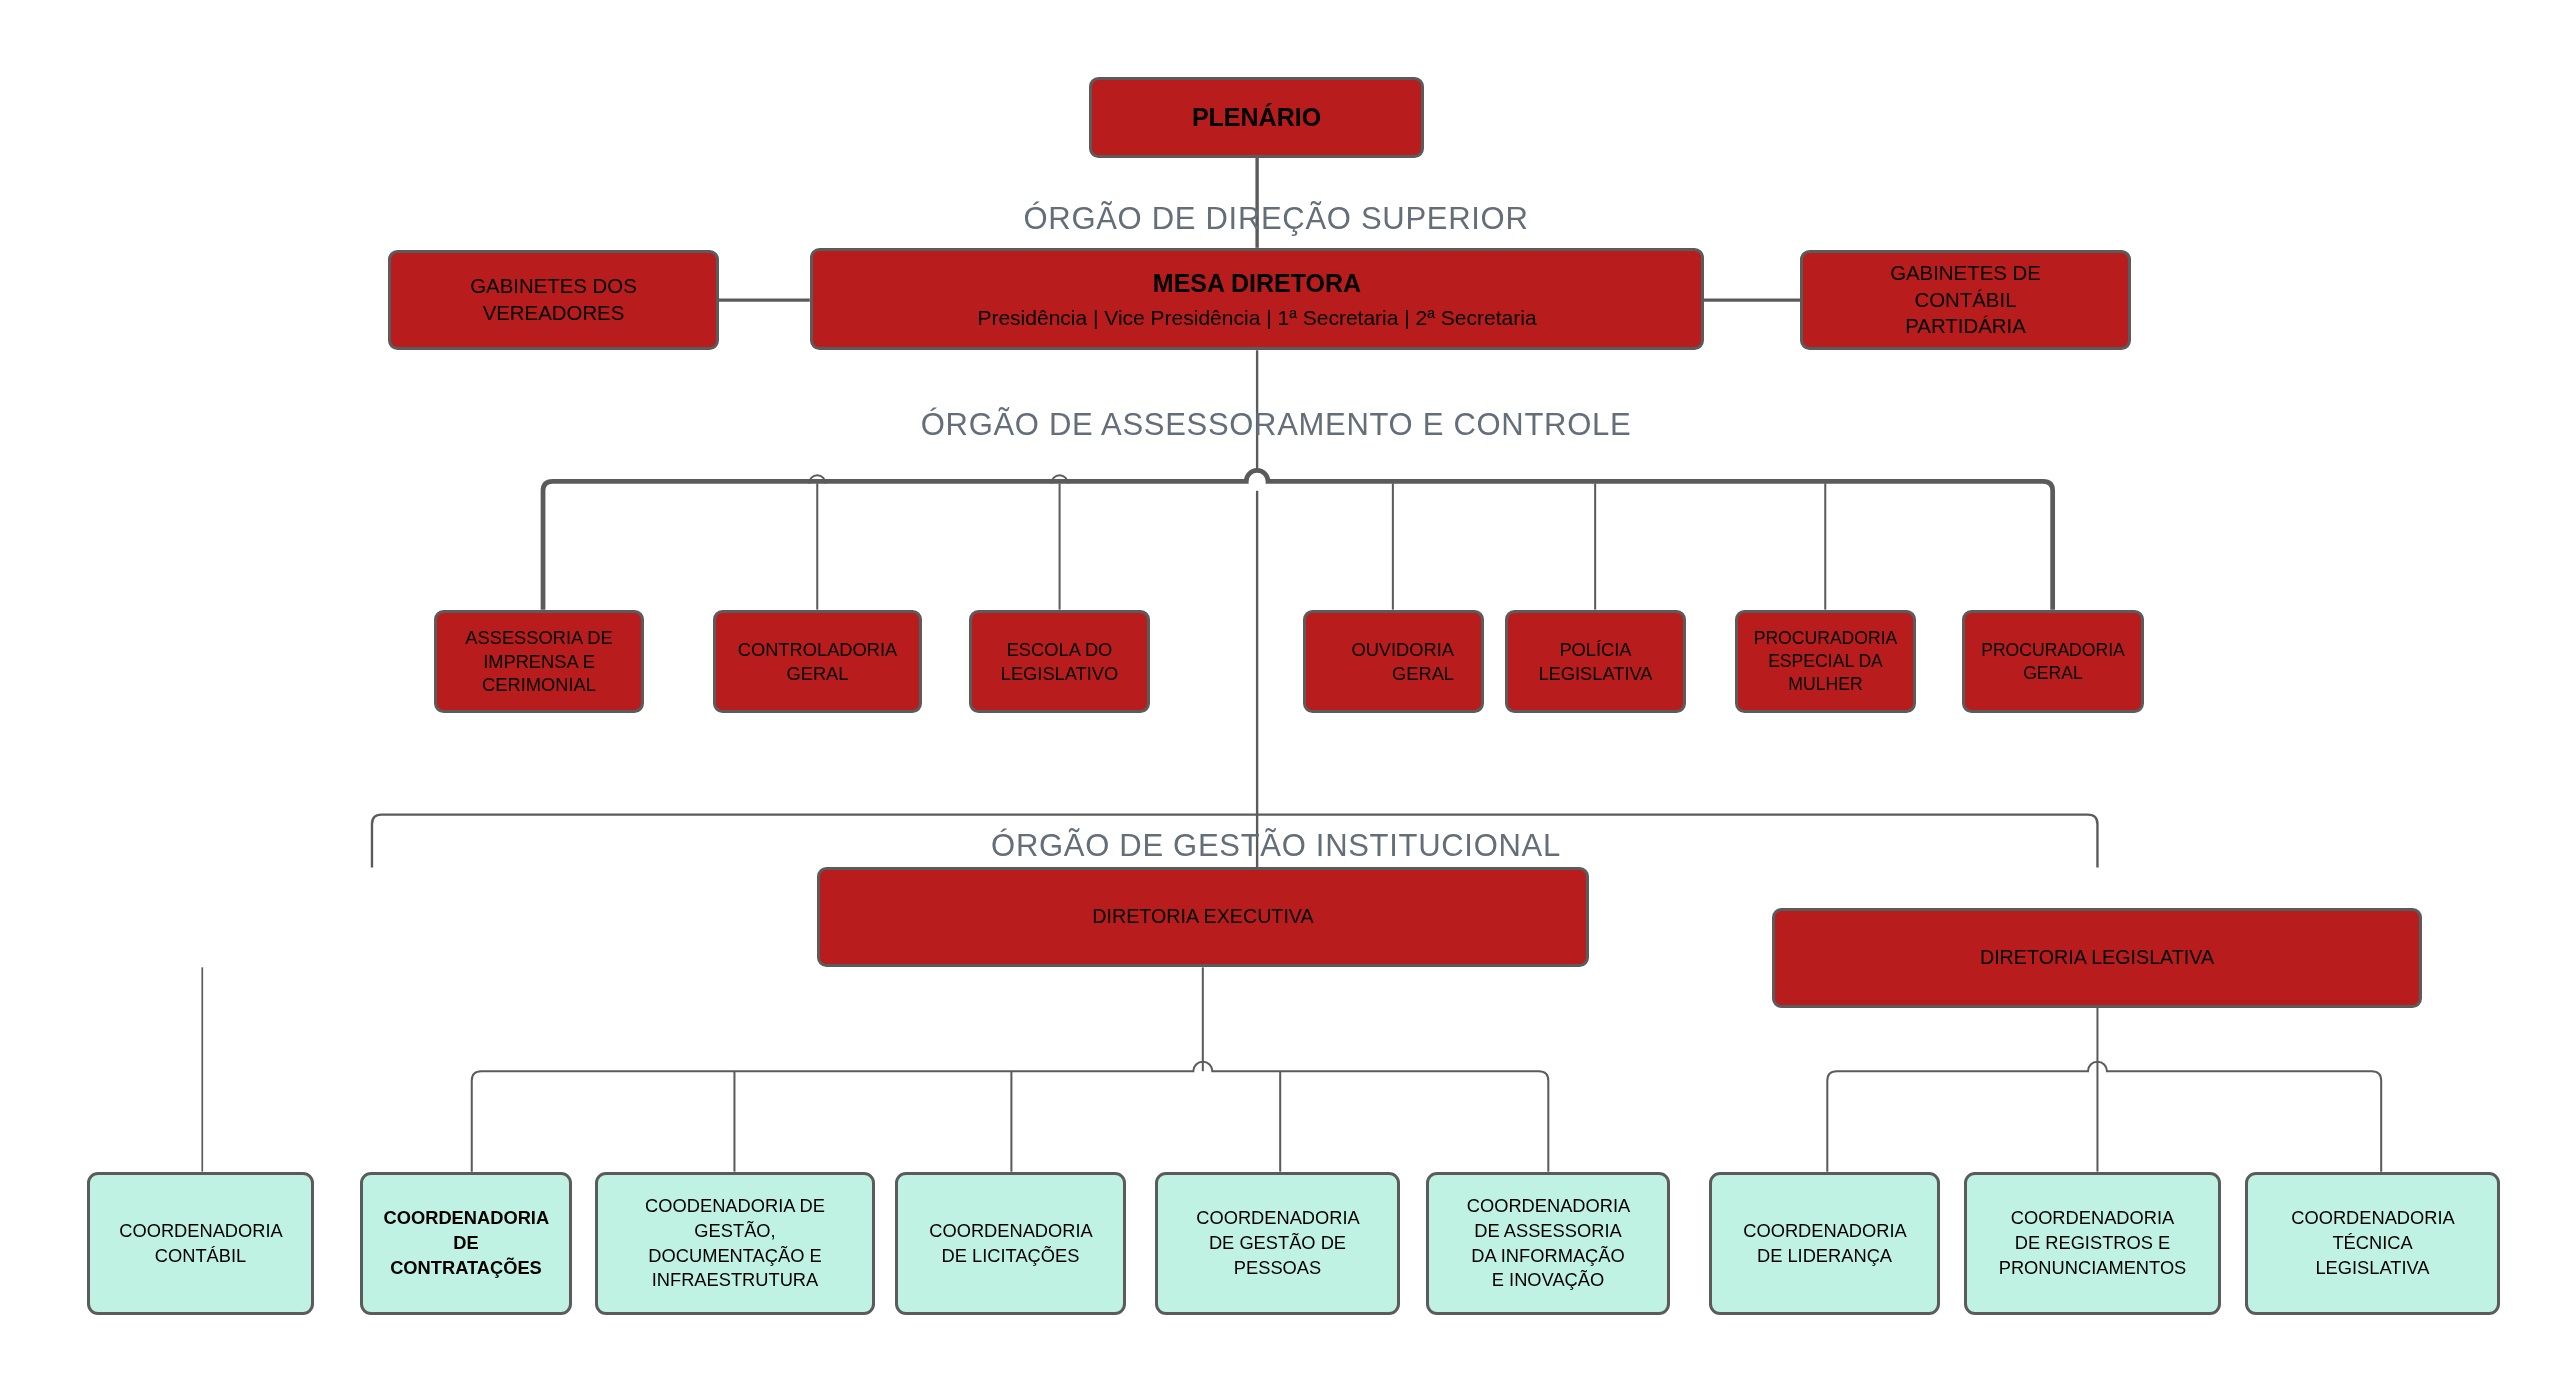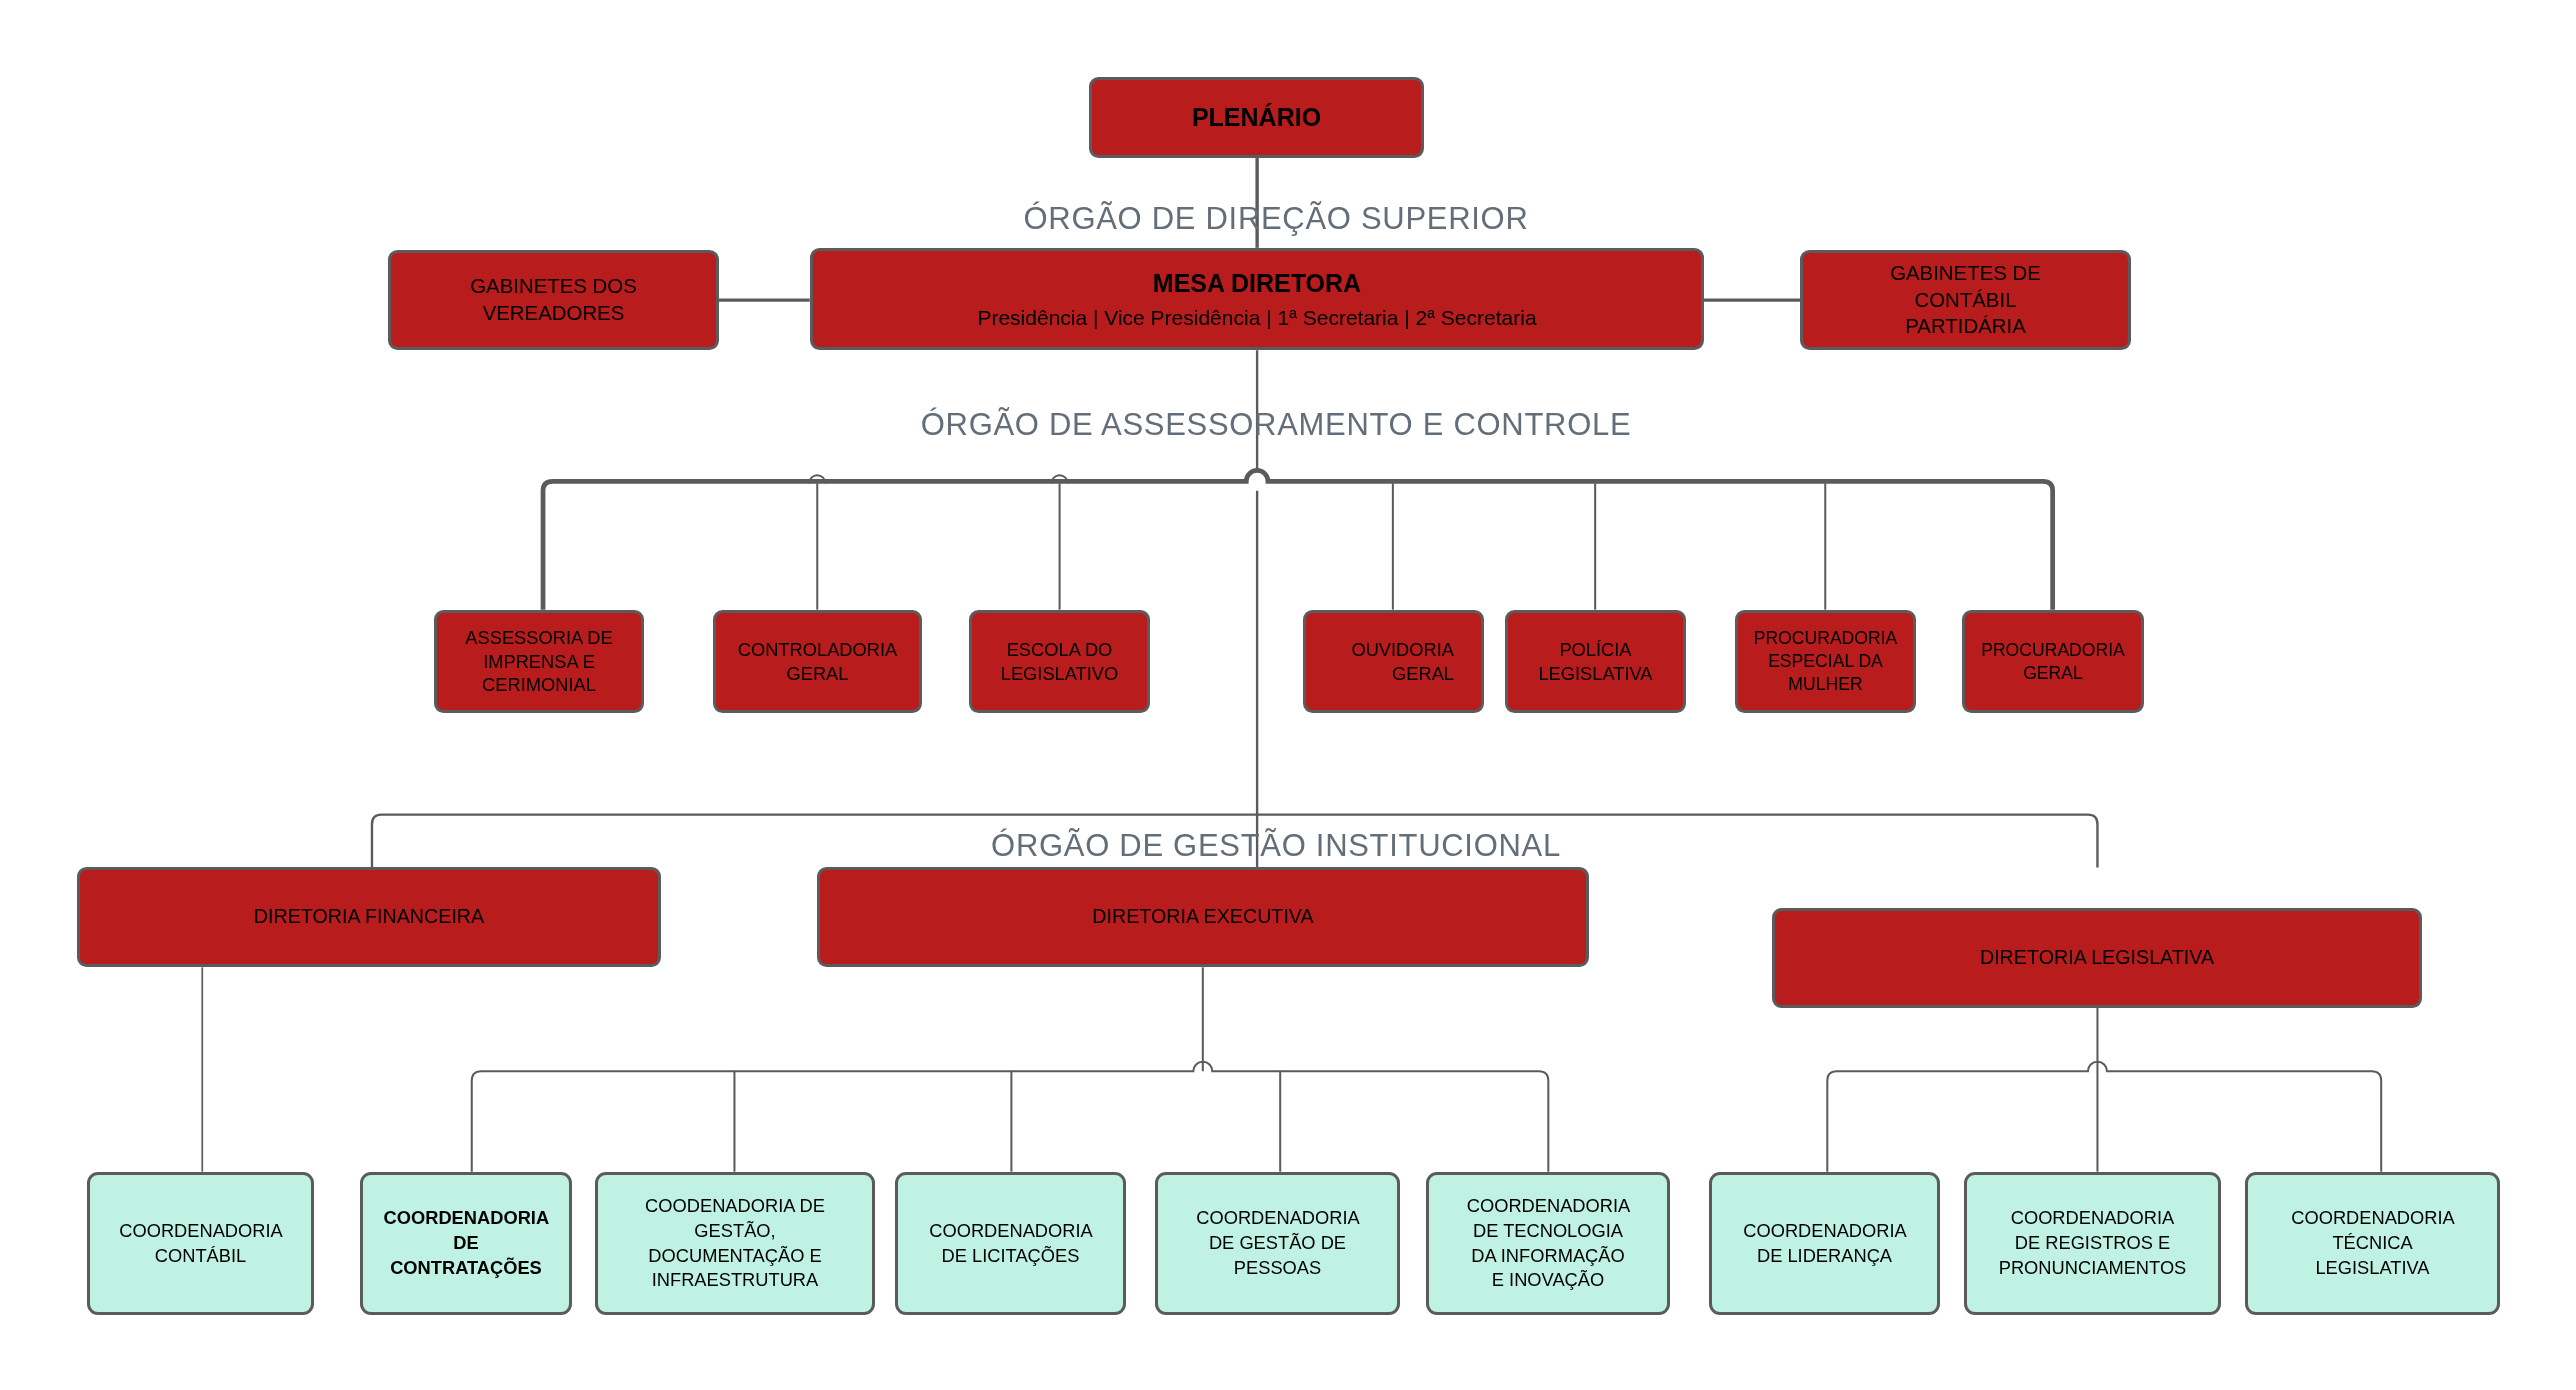--- a/index.html
+++ b/index.html
@@ -110,28 +110,27 @@
   <div class="node node-blue" style="left:1800px;top:250px;width:331px;height:100px;font-size:20.4px;padding:0 49px;">GABINETES DE CONTÁBIL PARTIDÁRIA</div>
 
   <div class="node node-blue" style="left:434px;top:610px;width:210px;height:103px;padding:0 16.3px;">ASSESSORIA DE IMPRENSA E CERIMONIAL</div>
   <div class="node node-blue" style="left:713px;top:610px;width:209px;height:103px;padding:0 20.4px;">CONTROLADORIA GERAL</div>
   <div class="node node-blue" style="left:969px;top:610px;width:181px;height:103px;padding:0 16.3px;">ESCOLA DO LEGISLATIVO</div>
   <div class="node node-blue" style="left:1303px;top:610px;width:181px;height:103px;padding:0 27px;text-align:right;">OUVIDORIA GERAL</div>
   <div class="node node-blue" style="left:1505px;top:610px;width:181px;height:103px;padding:0 27px;">POLÍCIA LEGISLATIVA</div>
   <div class="node node-blue" style="left:1735px;top:610px;width:181px;height:103px;font-size:17.6px;padding:0 6.8px;">PROCURADORIA ESPECIAL DA MULHER</div>
   <div class="node node-blue" style="left:1962px;top:610px;width:182px;height:103px;font-size:17.6px;padding:0 5.4px;">PROCURADORIA GERAL</div>
 
-  <div class="node node-blue" style="left:77px;top:867px;width:584px;height:100px;font-size:19.7px;">DIRETORIA FINANCEIRA</div>
   <div class="node node-blue" style="left:817px;top:867px;width:772px;height:100px;font-size:19.7px;">DIRETORIA EXECUTIVA</div>
   <div class="node node-blue" style="left:1772px;top:908px;width:650px;height:100px;font-size:19.7px;">DIRETORIA LEGISLATIVA</div>
 
   <div class="node node-teal" style="left:87px;top:1172px;width:227px;height:143px;padding:0 34px;">COORDENADORIA CONTÁBIL</div>
   <div class="node node-teal" style="left:360px;top:1172px;width:212px;height:143px;padding:0 31px;font-weight:bold;">COORDENADORIA DE CONTRATAÇÕES</div>
   <div class="node node-teal" style="left:595px;top:1172px;width:280px;height:143px;padding:0 23px;">COODENADORIA DE GESTÃO, DOCUMENTAÇÃO E INFRAESTRUTURA</div>
   <div class="node node-teal" style="left:895px;top:1172px;width:231px;height:143px;padding:0 37px;">COORDENADORIA DE LICITAÇÕES</div>
   <div class="node node-teal" style="left:1155px;top:1172px;width:245px;height:143px;padding:0 41px;">COORDENADORIA DE GESTÃO DE PESSOAS</div>
-  <div class="node node-teal" style="left:1426px;top:1172px;width:244px;height:143px;padding:0 42px;">COORDENADORIA DE TECNOLOGIA DA INFORMAÇÃO E INOVAÇÃO</div>
+  <div class="node node-teal" style="left:1426px;top:1172px;width:244px;height:143px;padding:0 42px;">COORDENADORIA DE ASSESSORIA DA INFORMAÇÃO E INOVAÇÃO</div>
   <div class="node node-teal" style="left:1709px;top:1172px;width:231px;height:143px;padding:0 37px;">COORDENADORIA DE LIDERANÇA</div>
   <div class="node node-teal" style="left:1964px;top:1172px;width:257px;height:143px;padding:0 48px;">COORDENADORIA DE REGISTROS E PRONUNCIAMENTOS</div>
   <div class="node node-teal" style="left:2245px;top:1172px;width:255px;height:143px;padding:0 51px;">COORDENADORIA TÉCNICA LEGISLATIVA</div>
 
 </div>
 
 
 </body></html>

